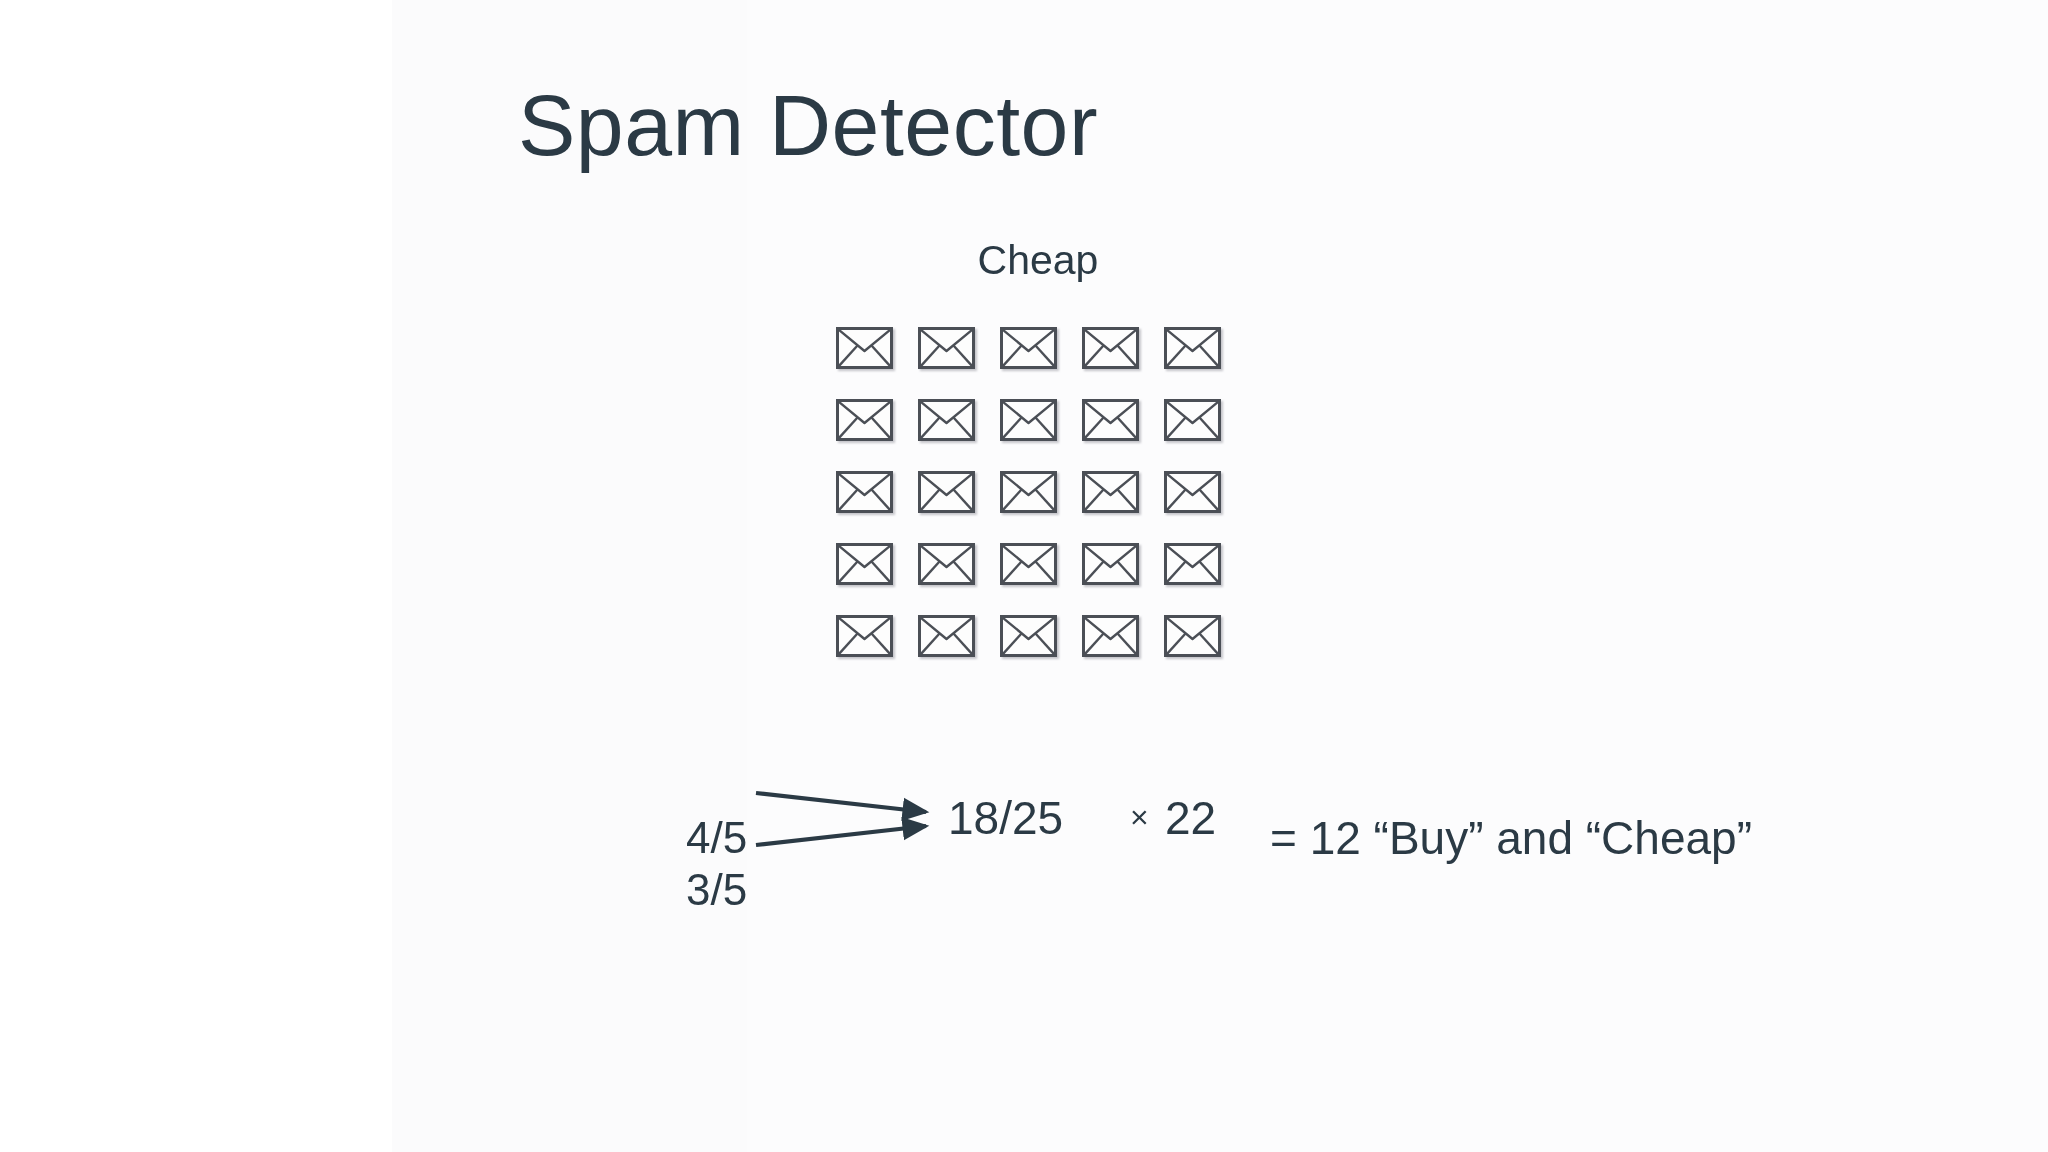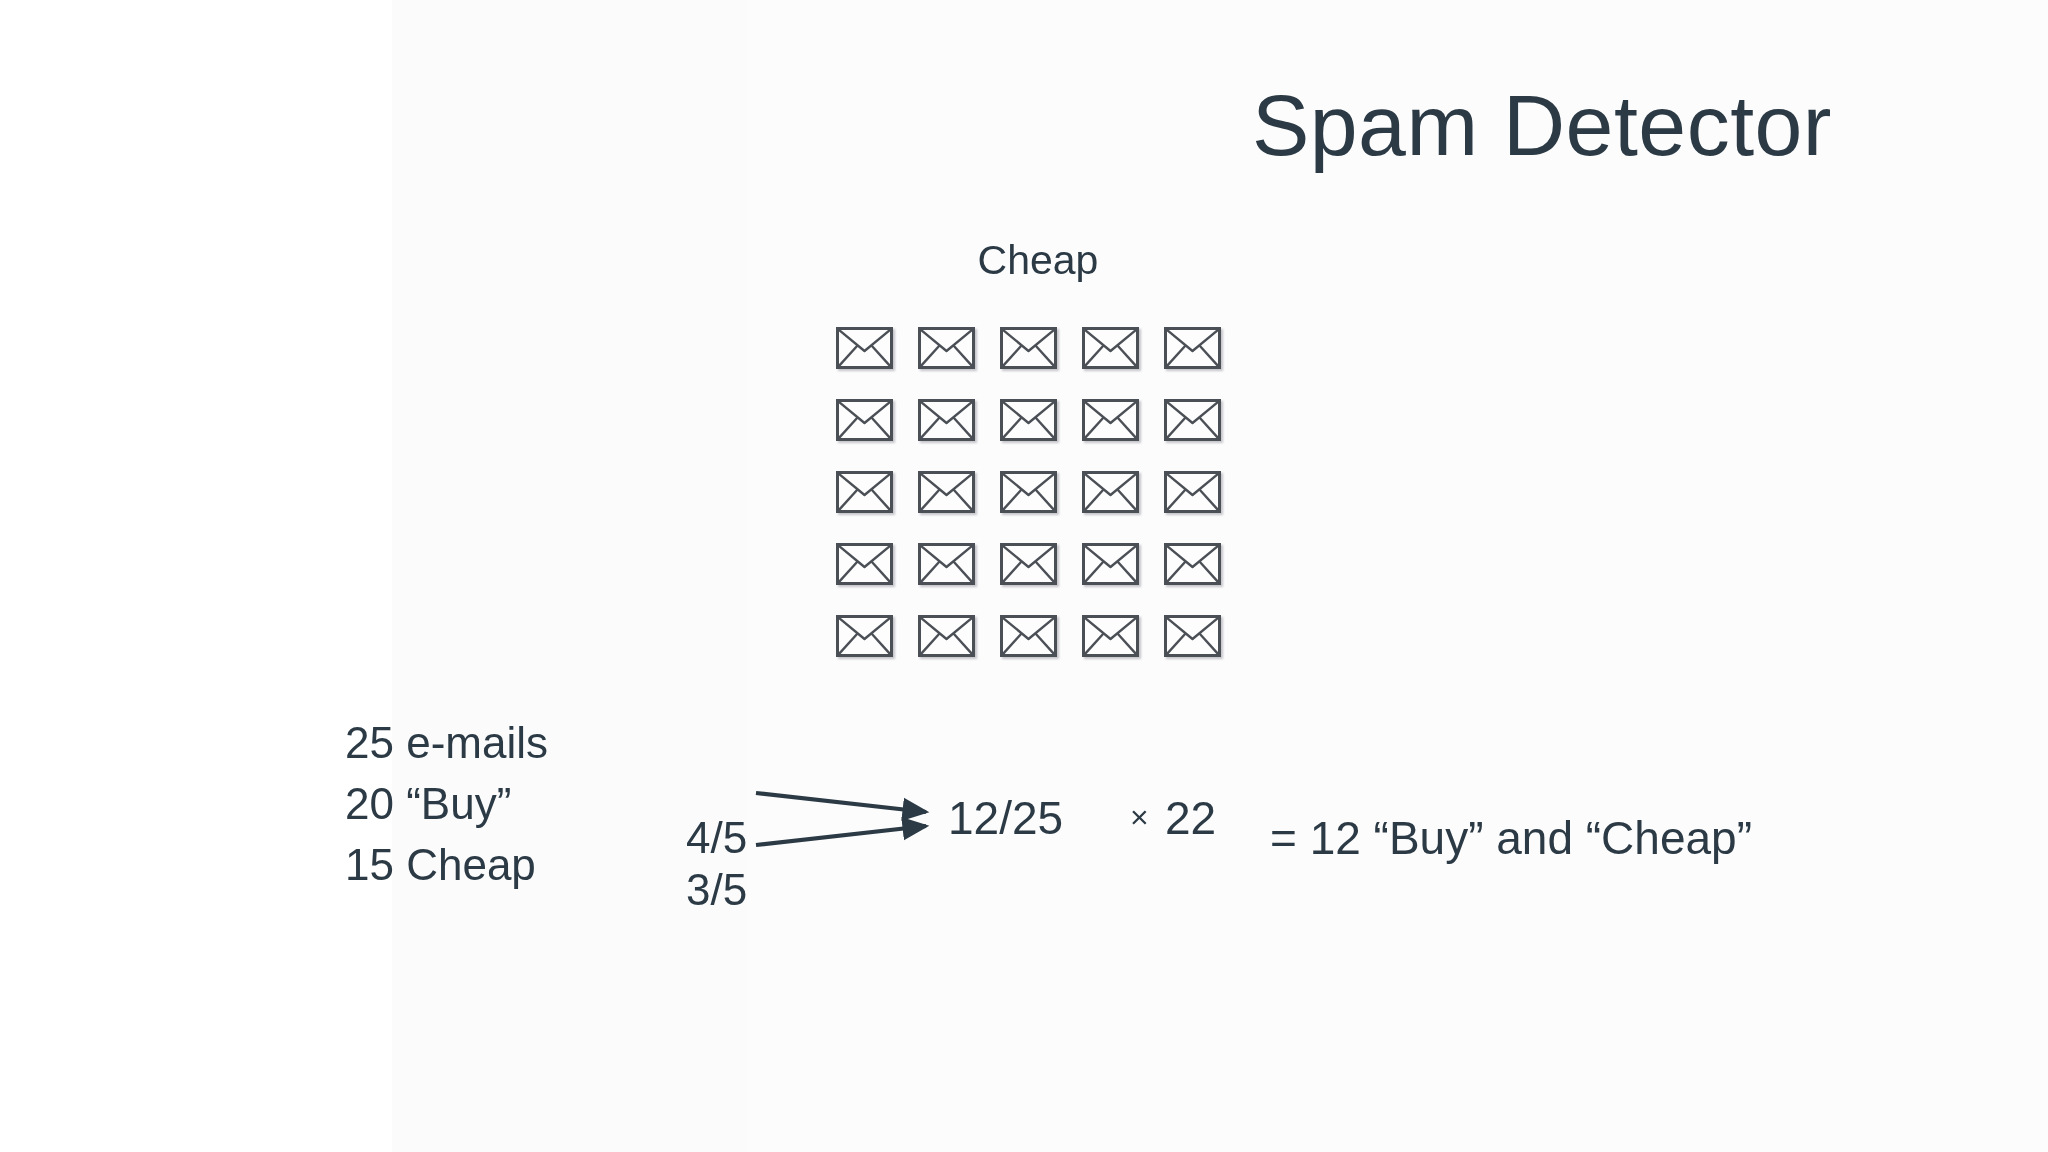--- a/index.html
+++ b/index.html
@@ -41,21 +41,21 @@
     background: #fbfbfc;
     pointer-events: none;
   }
 
   
   .title {
     position: absolute;
     left: 0;
     top: 82px;
     width: 2048px;
-    text-align: right;
+    text-align: center;
     font-size: 86px;
     font-weight: 400;
     letter-spacing: 0.5px;
     line-height: 1;
     color: #2b3a45;
     white-space: nowrap;
   }
   
   .title-inner {
     display: inline-block;
@@ -307,37 +307,32 @@
       <path d="M54.4 39.4 L35.5 18.5" fill="none" stroke="#4b4f56" stroke-width="2.4"></path>
     </svg>
     <svg class="envelope" viewBox="0 0 57 42">
       <rect x="1.5" y="1.5" width="54" height="39" fill="#fdfdfd" stroke="#4b4f56" stroke-width="3"></rect>
       <path d="M2.6 2.6 L28.5 24 L54.4 2.6" fill="none" stroke="#4b4f56" stroke-width="2.4" stroke-linejoin="round"></path>
       <path d="M2.6 39.4 L21.5 18.5" fill="none" stroke="#4b4f56" stroke-width="2.4"></path>
       <path d="M54.4 39.4 L35.5 18.5" fill="none" stroke="#4b4f56" stroke-width="2.4"></path>
     </svg>
   </div>
 
-  <div class="stats">
-    <div>25 e-mails</div>
-    <div>20 “Buy”</div>
-    <div>15 Cheap</div>
-  </div>
 
   <div class="frac frac-top">4/5</div>
   <div class="frac frac-bottom">3/5</div>
 
   <svg class="arrows" viewBox="0 0 220 100">
     <defs>
       <marker id="ah" markerWidth="7" markerHeight="7" refX="5.6" refY="3.2" orient="auto" markerUnits="strokeWidth">
         <path d="M0,0.4 L6.4,3.2 L0,6 Z" fill="#2b3a45"></path>
       </marker>
     </defs>
     <line x1="16" y1="23" x2="186" y2="42" stroke="#2b3a45" stroke-width="4.2" marker-end="url(#ah)"></line>
     <line x1="16" y1="75" x2="186" y2="56" stroke="#2b3a45" stroke-width="4.2" marker-end="url(#ah)"></line>
   </svg>
 
-  <div class="eq eq-ratio">12/25</div>
+  <div class="eq eq-ratio">18/25</div>
   <div class="eq eq-times">×</div>
   <div class="eq eq-count">22</div>
   <div class="eq eq-result">= 12 “Buy” and “Cheap”</div>
 
 </div>
 
 </body></html>

